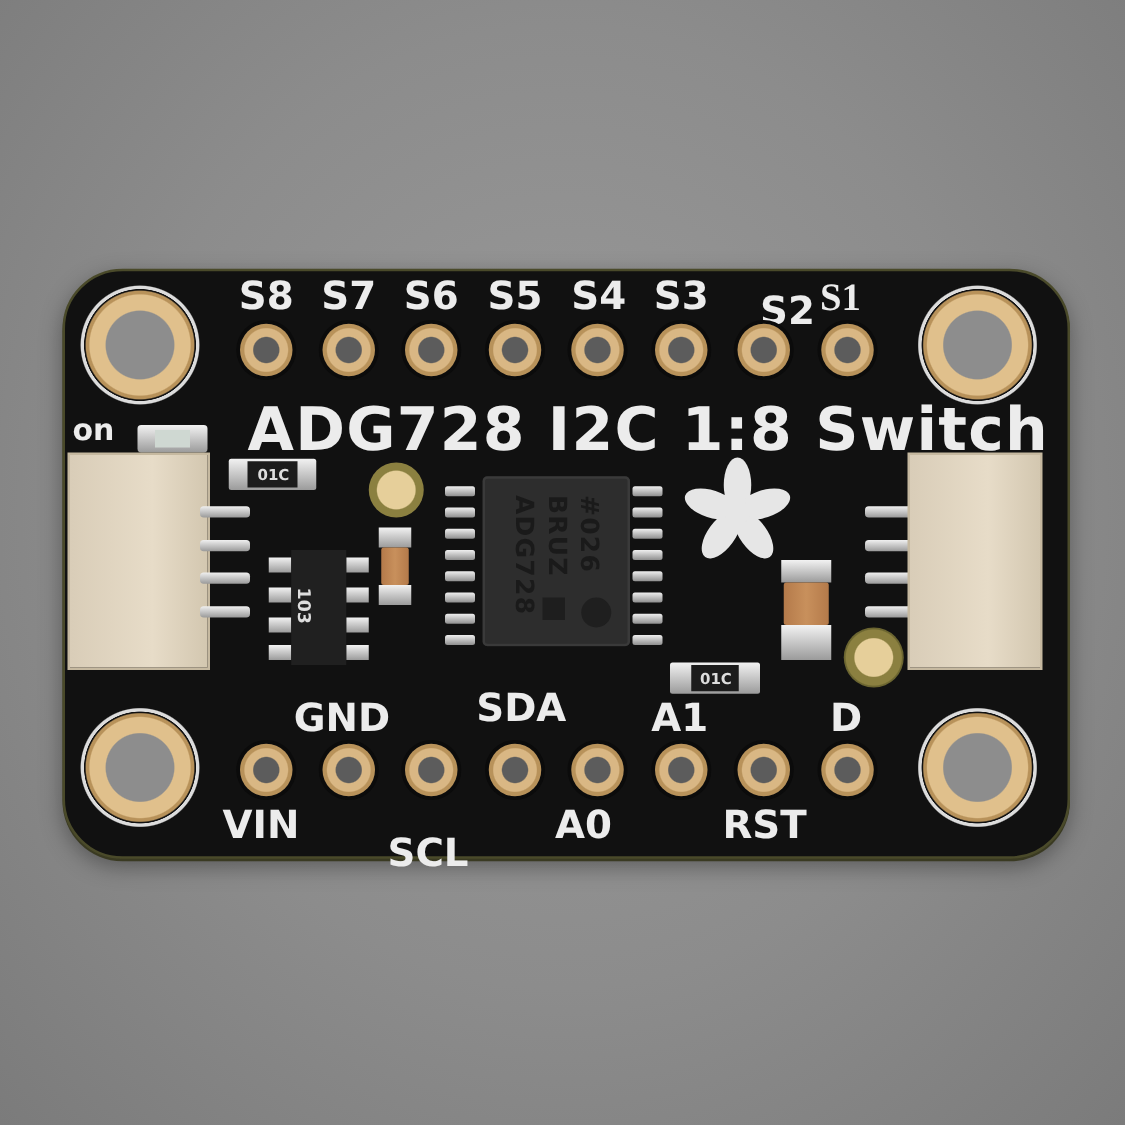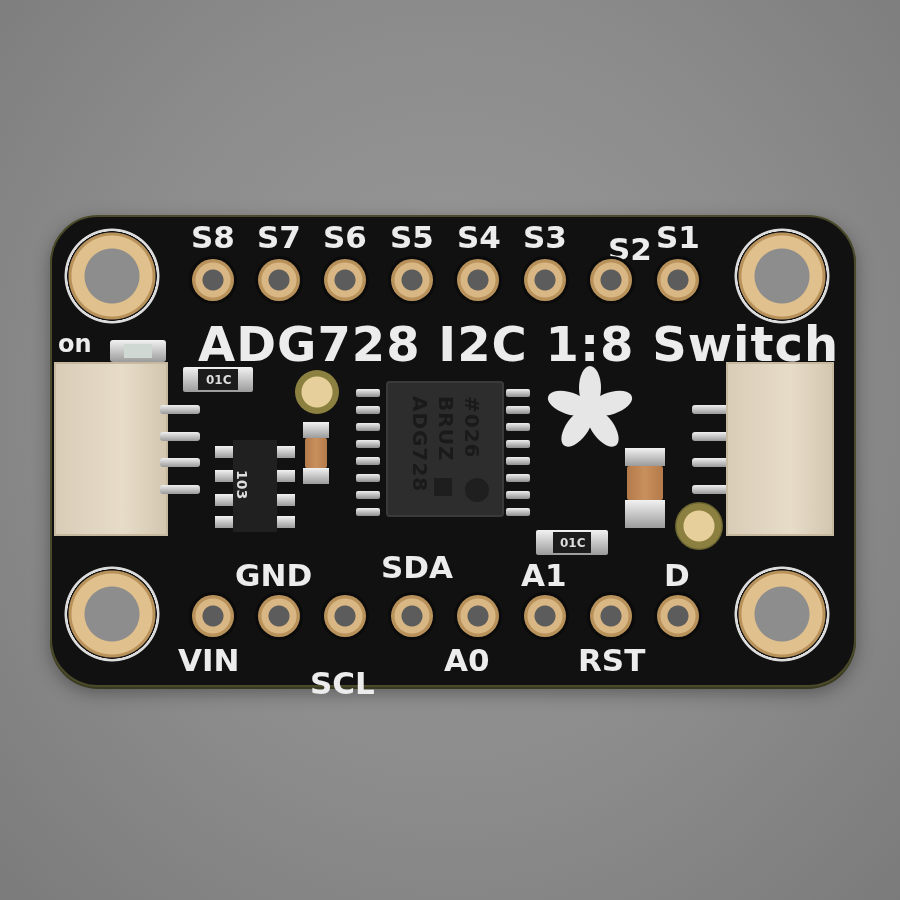--- a/index.html
+++ b/index.html
@@ -37,21 +37,21 @@
 <div class="mount" style="left:112px;top:614px;"></div>
 <div class="mount" style="left:782px;top:614px;"></div>
 
 <div class="label" style="left:191px;top:222px;">S8</div>
 <div class="label" style="left:257px;top:222px;">S7</div>
 <div class="label" style="left:323px;top:222px;">S6</div>
 <div class="label" style="left:390px;top:222px;text-align:center;">S5</div>
 <div class="label" style="left:457px;top:222px;">S4</div>
 <div class="label" style="left:523px;top:222px;">S3</div>
 <div class="label" style="left:608px;top:222px;margin-top:12px;">S2</div>
-<div class="label" style="left:656px;top:222px;">S1</div>
+<div class="label" style="left:656px;top:222px;font-family:Liberation Serif, serif;">S1</div>
 
 <div class="pad" style="left:213px;top:280px;"></div>
 <div class="pad" style="left:279px;top:280px;"></div>
 <div class="pad" style="left:345px;top:280px;"></div>
 <div class="pad" style="left:412px;top:280px;"></div>
 <div class="pad" style="left:478px;top:280px;"></div>
 <div class="pad" style="left:545px;top:280px;"></div>
 <div class="pad" style="left:611px;top:280px;"></div>
 <div class="pad" style="left:678px;top:280px;"></div>
 

